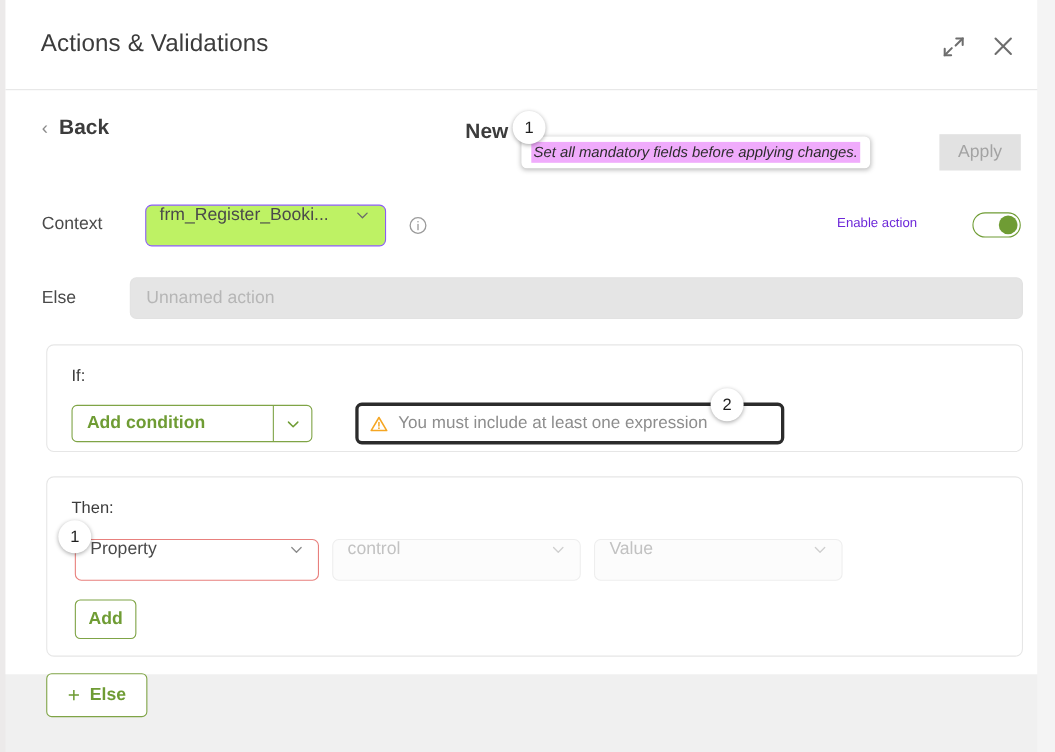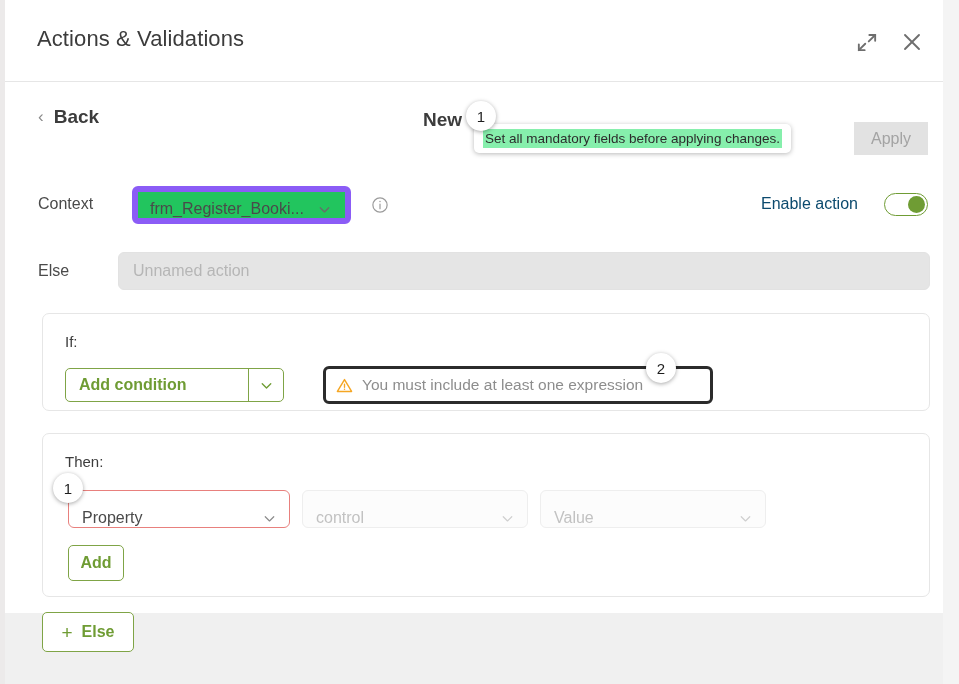--- a/index.html
+++ b/index.html
@@ -129,26 +129,27 @@
     top: 124px;
     height: 29px;
     background: #ffffff;
     border-radius: 5px;
     box-shadow: 0 1px 5px rgba(0,0,0,.28);
     display: flex;
     align-items: center;
     padding: 0 9px;
   }
   #mandatory-tooltip-text {
-    background: #86efac;
+    background: #f0abfc;
     color: #2c2c2c;
     font-size: 13.5px;
     line-height: 17px;
     padding: 1px 2px;
     white-space: nowrap;
+    font-style: italic;
   }
 
   
   #context-row {
     position: absolute;
     left: 0;
     top: 184px;
     width: 938px;
     height: 46px;
   }
@@ -158,26 +159,26 @@
     top: 11px;
     font-size: 16px;
     color: #4a4a4a;
   }
   #context-select {
     position: absolute;
     left: 127px;
     top: 2px;
     width: 219px;
     height: 38px;
-    border: 6px solid #8b5cf6;
+    border: 1px solid #8b5cf6;
     border-radius: 6px;
-    background: #22c55e;
-    box-sizing: border-box;
-    display: flex;
-    align-items: flex-end;
+    background: #bef264;
+    box-sizing: border-box;
+    display: flex;
+    align-items: flex-start;
     padding: 0 12px;
     cursor: pointer;
   }
   #context-value {
     font-size: 16px;
     color: #4a4a4a;
     flex: 1;
     white-space: nowrap;
     overflow: hidden;
   }
@@ -187,22 +188,22 @@
     top: 12px;
     width: 18px;
     height: 18px;
     cursor: pointer;
     color: #9b9b9b;
   }
   #enable-action-label {
     position: absolute;
     left: 756px;
     top: 11px;
-    font-size: 16px;
-    color: #0c4a6e;
+    font-size: 12px;
+    color: #6d28d9;
   }
   #enable-toggle {
     position: absolute;
     left: 879px;
     top: 9px;
     width: 44px;
     height: 23px;
     border: 1.6px solid #6f9c34;
     border-radius: 13px;
     background: #ffffff;
@@ -325,21 +326,21 @@
   }
 
   
   .then-select {
     position: absolute;
     top: 490px;
     height: 38px;
     border-radius: 6px;
     box-sizing: border-box;
     display: flex;
-    align-items: flex-end;
+    align-items: flex-start;
     padding: 0 11px 0 13px;
     background: #fff;
     cursor: pointer;
   }
   #property-select {
     left: 63px;
     width: 222px;
     border: 1.6px solid #e8807d;
   }
   #control-select {

